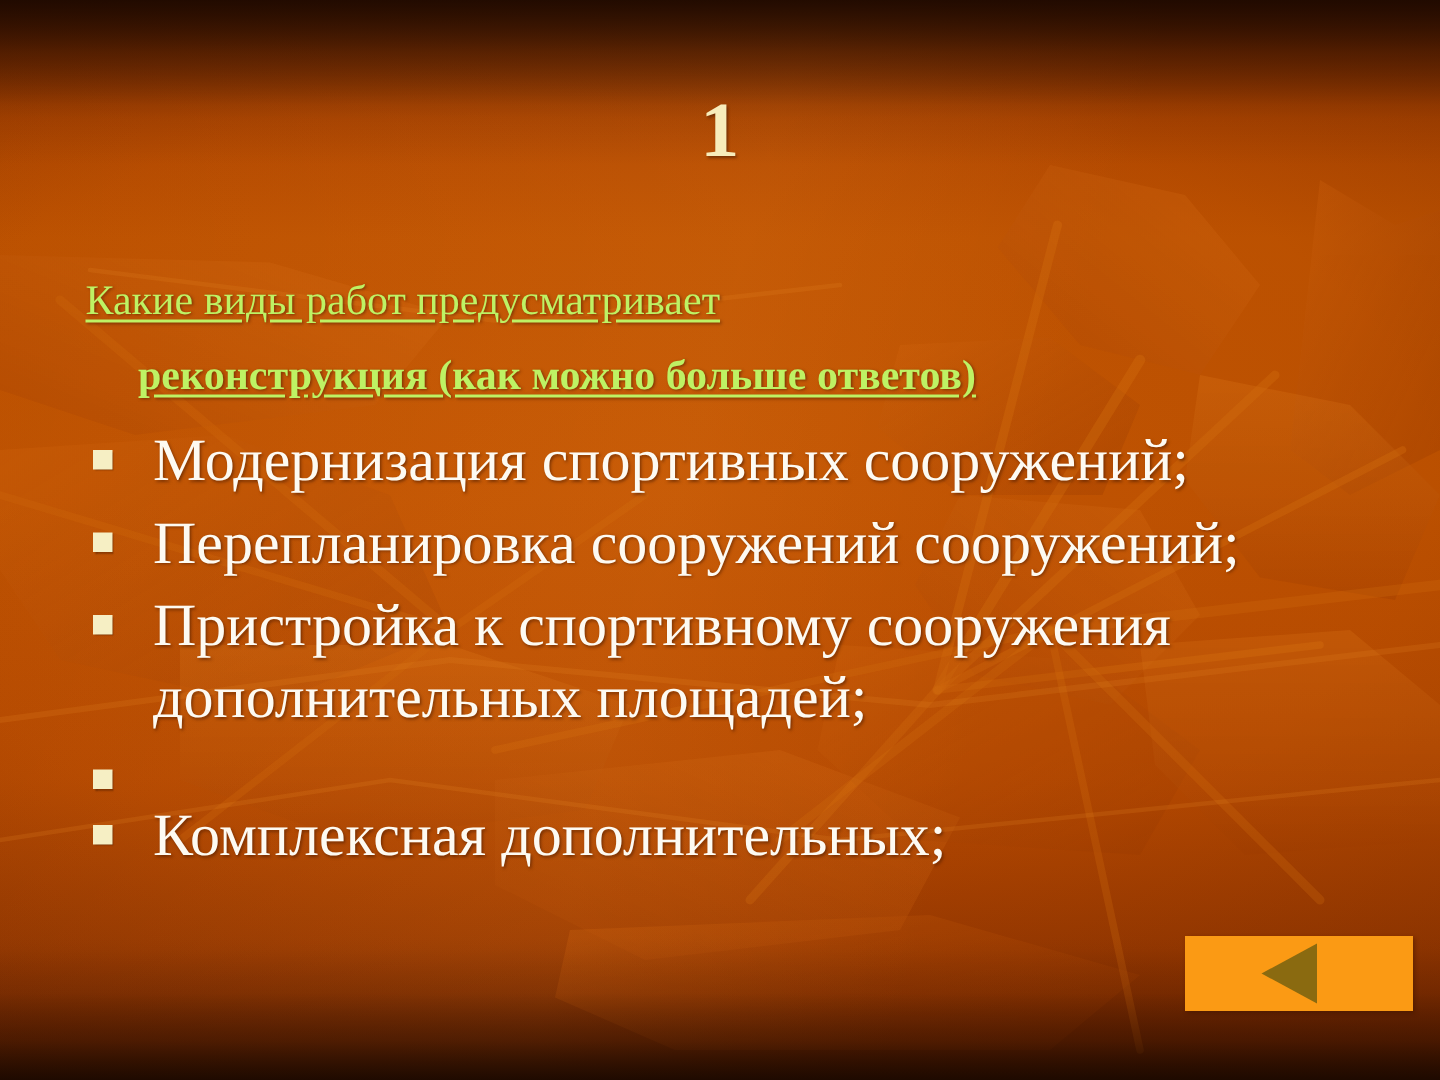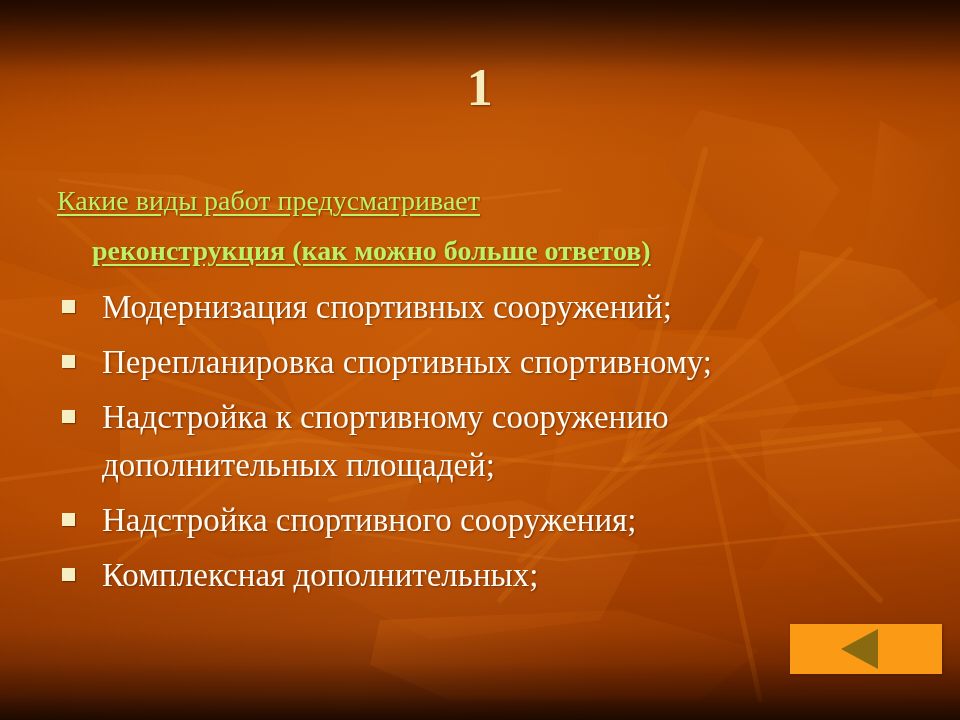--- a/index.html
+++ b/index.html
@@ -109,21 +109,21 @@
   .bullet-mark {
     flex: 0 0 auto;
     width: 13px;
     height: 13px;
     margin: 17px 27px 0 10px;
     background: #f6efc4;
     box-shadow: 1px 1px 1px rgba(60,20,0,0.45);
   }
   .bullet-text {
     color: #fdfaf2;
-    font-size: 33px;
+    font-size: 40px;
     line-height: 48px;
     text-shadow: 1px 1px 2px rgba(70,24,0,0.55);
     max-width: 760px;
   }
 
   
   #nav-back-button {
     position: absolute;
     left: 790px;
     top: 624px;
@@ -232,31 +232,30 @@
     <div class="heading-line first">Какие виды работ предусматривает</div>
     <div class="heading-line second">реконструкция (как можно больше ответов)</div>
 
     <div class="bullet-row">
       <span class="bullet-mark"></span>
       <span class="bullet-text">Модернизация спортивных сооружений;</span>
     </div>
 
     <div class="bullet-row">
       <span class="bullet-mark"></span>
-      <span class="bullet-text">Перепланировка спортивных спортивному;</span>
-    </div>
-
-    <div class="bullet-row">
-      <span class="bullet-mark"></span>
-      <span class="bullet-text">Надстройка к спортивному сооружению дополнительных площадей;</span>
-    </div>
-
-    <div class="bullet-row">
-      <span class="bullet-mark"></span>
-      <span class="bullet-text">Надстройка спортивного сооружения;</span>
+      <span class="bullet-text">Перепланировка сооружений сооружений;</span>
+    </div>
+
+    <div class="bullet-row">
+      <span class="bullet-mark"></span>
+      <span class="bullet-text">Пристройка к спортивному сооружения дополнительных площадей;</span>
+    </div>
+
+    <div class="bullet-row">
+      <span class="bullet-mark"></span>
     </div>
 
     <div class="bullet-row">
       <span class="bullet-mark"></span>
       <span class="bullet-text">Комплексная дополнительных;</span>
     </div>
 
   </div>
 
   <div id="nav-back-button">

